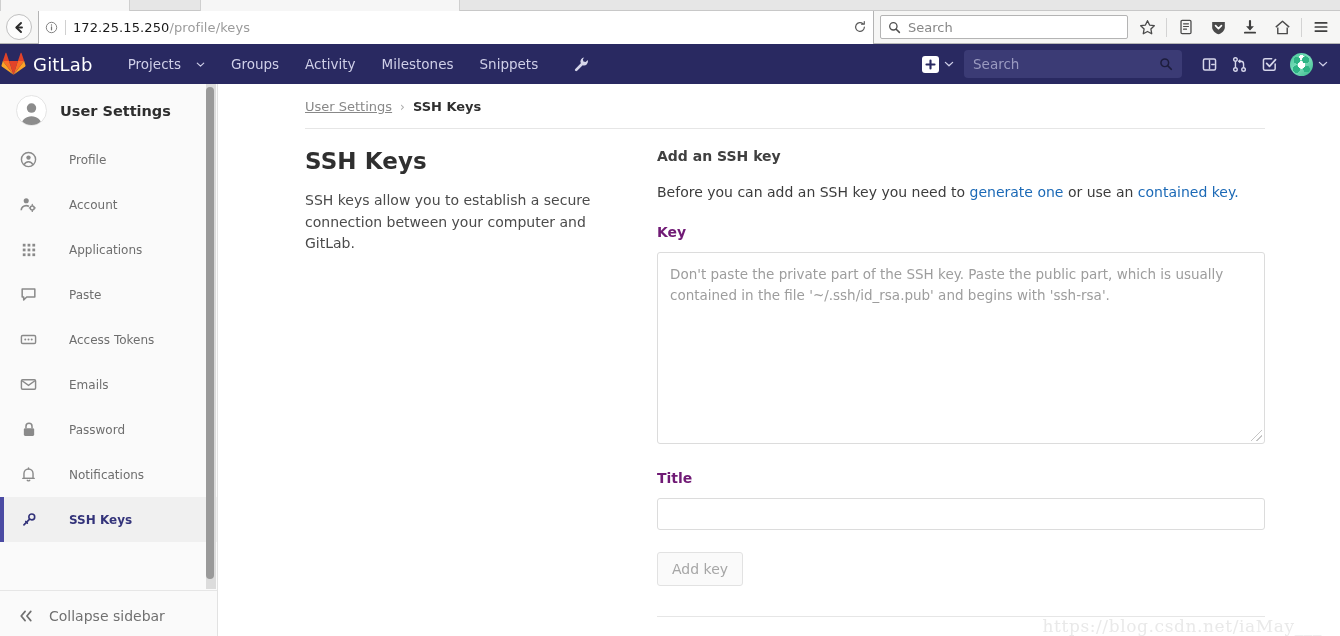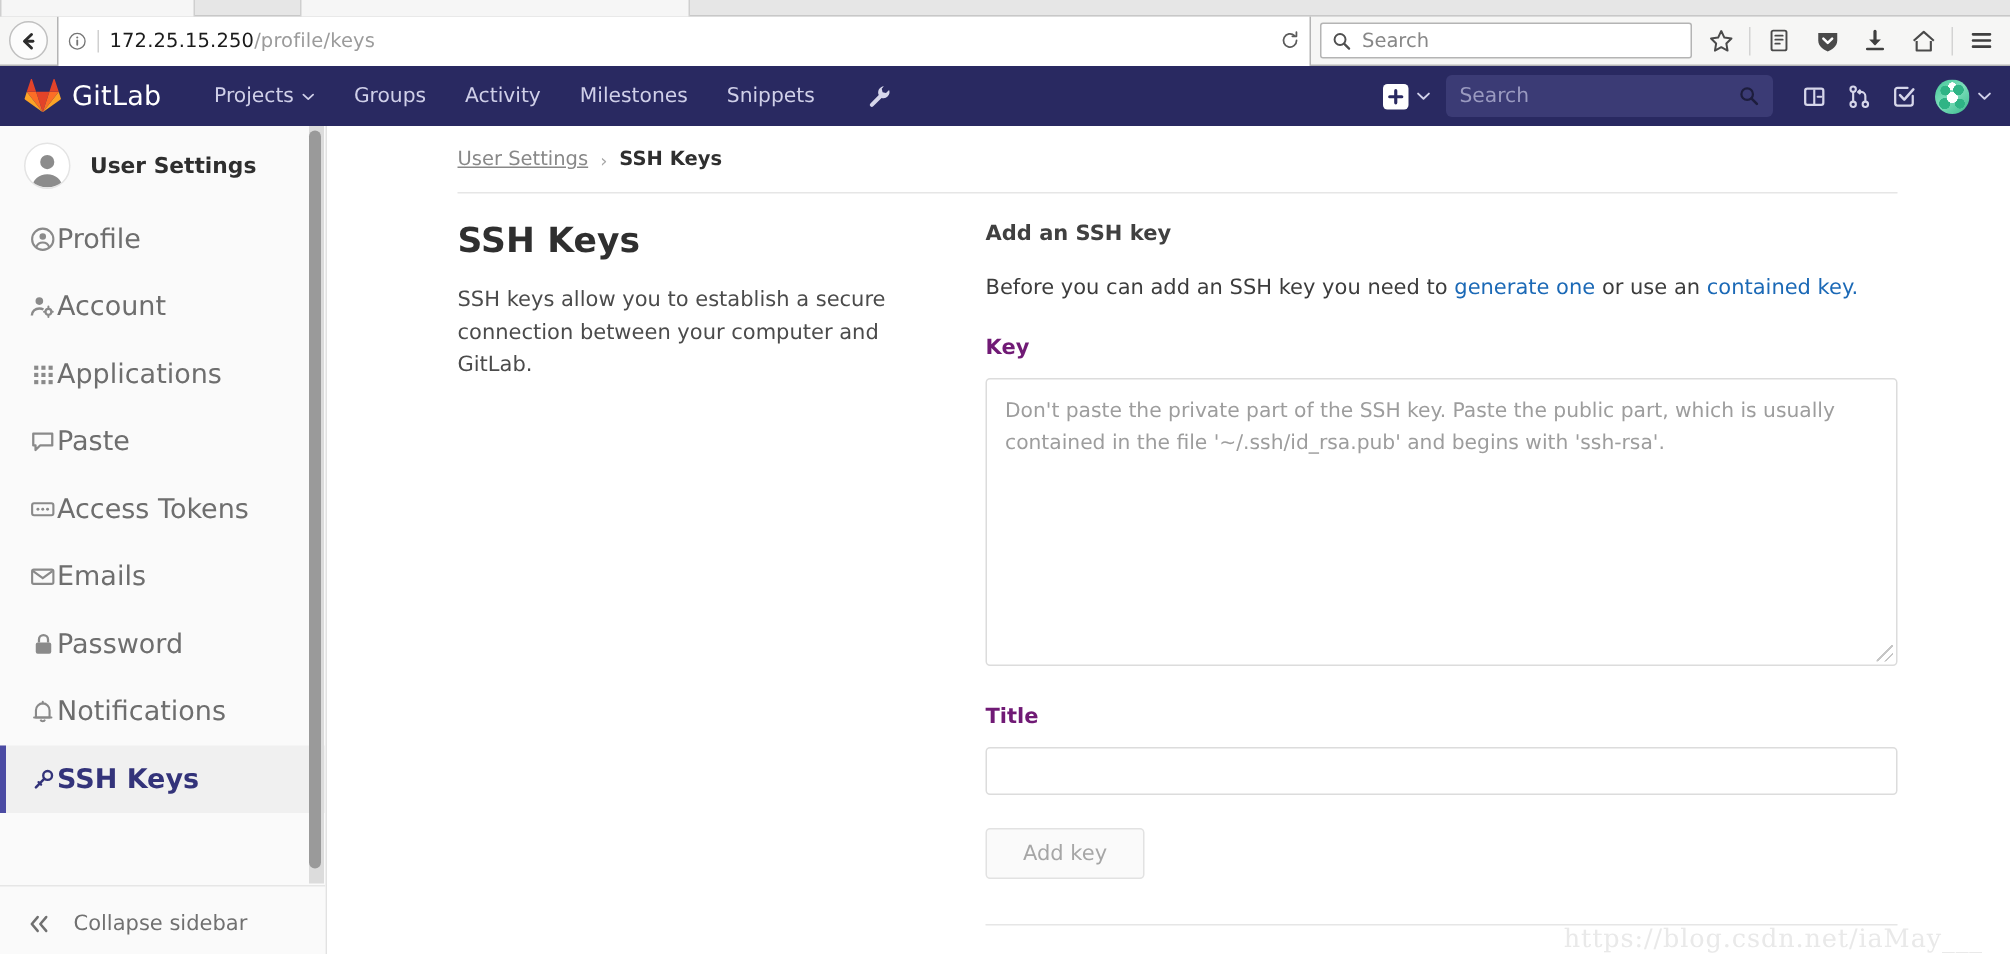--- a/index.html
+++ b/index.html
@@ -53,31 +53,31 @@
     border: 1px solid #b4b4b4; border-radius: 2px;
     display: flex; align-items: center; padding: 0 7px; gap: 7px;
   }
   #searchbar .ph { font-size: 13px; color: #878787; }
   .toolbar-sep { width: 1px; height: 19px; background: #d3d3d3; flex: none; }
 
   
   #gl-navbar {
     height: 40px; background: #292961;
     display: flex; align-items: center;
-    padding: 0 12px 0 16px;
+    padding: 0 12px 0 1px;
     position: relative;
   }
   #gl-logo-group { display: flex; align-items: center; gap: 7px; margin-right: 22px; }
   #gl-wordmark {
     color: #ffffff; font-size: 18px; font-weight: 400; letter-spacing: .2px;
   }
   #gl-nav-items { display: flex; align-items: center; gap: 0px; }
   .gl-nav-item {
     color: #cfcfe8; font-size: 13.5px; padding: 0 13px; height: 40px;
-    display: flex; align-items: center; gap: 5px; white-space: nowrap;
+    display: flex; align-items: center; gap: 15px; white-space: nowrap;
   }
   #gl-wrench { margin-left: 22px; display: flex; align-items: center; }
   #gl-navbar-right {
     margin-left: auto; display: flex; align-items: center; gap: 0;
   }
   #plus-group { display: flex; align-items: center; gap: 5px; padding-right: 10px; }
   #plus-square {
     width: 17px; height: 17px; border-radius: 3px; background: #ffffff;
     display: flex; align-items: center; justify-content: center;
   }
@@ -119,22 +119,22 @@
     padding: 0 16px; flex: none;
   }
   #sidebar-avatar {
     width: 31px; height: 31px; border-radius: 50%; background: #ffffff;
     border: 1px solid #e4e4e4; flex: none;
     display: flex; align-items: flex-end; justify-content: center; overflow: hidden;
   }
   #sidebar-title { font-size: 14.5px; font-weight: bold; color: #2e2e2e; }
   #sidebar-nav { flex: 1 1 auto; }
   .side-item {
-    height: 45px; display: flex; align-items: center; gap: 1px;
-    padding: 0 16px; color: #6e6e6e; font-size: 18px;
+    height: 45px; display: flex; align-items: center; gap: 32px;
+    padding: 0 16px; color: #6e6e6e; font-size: 12px;
     border-left: 4px solid transparent; position: relative;
   }
   .side-item .ico { width: 17px; display: flex; align-items: center; justify-content: center; flex: none; }
   .side-item.active {
     background: #f0f0f0; border-left-color: #4b4ba3;
     color: #33337a; font-weight: bold;
   }
   #collapse-row {
     height: 50px; flex: none; border-top: 1px solid #e6e6e6;
     display: flex; align-items: center; gap: 15px; padding: 0 18px;
@@ -194,21 +194,21 @@
       linear-gradient(135deg, transparent 0 72%, #bdbdbd 72% 80%, transparent 80%);
     opacity: .85;
   }
   #title-input {
     width: 100%; height: 32px; border: 1px solid #dcdcdc; border-radius: 3px;
     padding: 0 10px; font-size: 13.5px; color: #2f2f2f; background: #fff;
     margin-bottom: 22px; display: block;
     font-family: "DejaVu Sans", "Liberation Sans", sans-serif;
   }
   #add-key-button {
-    height: 34px; padding: 0 24px; background: #fafafa;
+    height: 34px; padding: 0 14px; background: #fafafa;
     border: 1px solid #e2e2e2; border-radius: 3px;
     color: #a6a6a6; font-size: 14px; cursor: default;
     font-family: "DejaVu Sans", "Liberation Sans", sans-serif;
   }
   #keys-divider { height: 1px; background: #e6e6e6; margin: 30px 0 0 0; }
   #watermark {
     position: absolute; right: 18px; bottom: 4px;
     font-family: "DejaVu Serif", "Liberation Serif", serif;
     font-size: 17px; color: #e9e9e9; letter-spacing: .6px; white-space: nowrap;
   }

